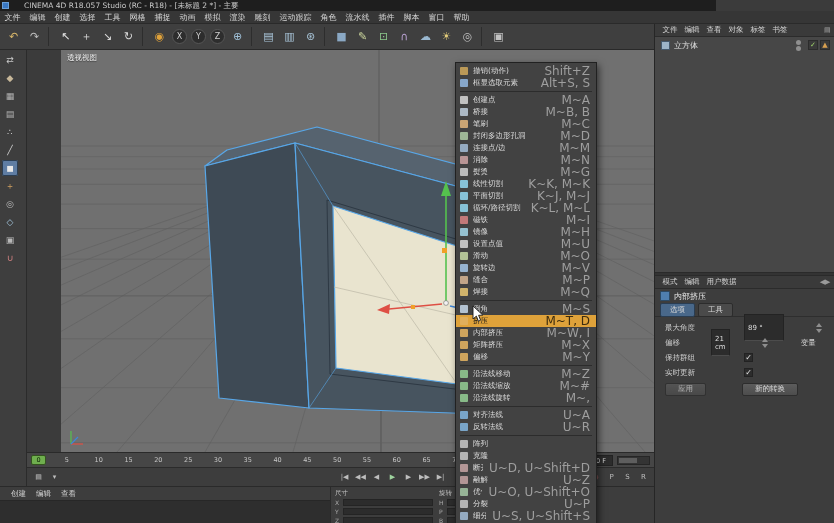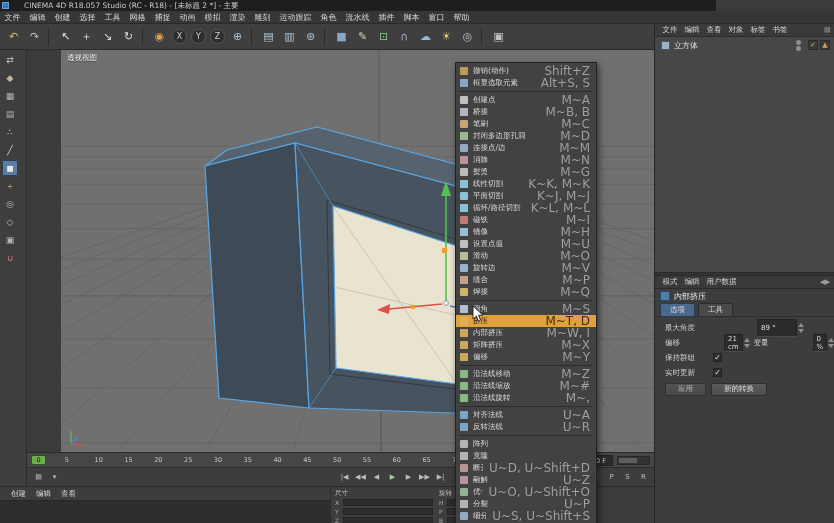--- a/index.html
+++ b/index.html
@@ -81,25 +81,25 @@
           display:flex;align-items:center;justify-content:center;}
   .splitter{height:4px;background:#333;border-top:1px solid #2a2a2a;border-bottom:1px solid #2a2a2a;}
   .am-title{height:14px;display:flex;align-items:center;padding-left:5px;font-size:8px;color:#e6e6e6;background:#3d3d3d;}
   .tool-ic{width:10px;height:10px;background:#4f7fb0;border:1px solid #2c4references;border:1px solid #2c4a66;margin-right:4px;border-radius:1px;}
   .am-tabs{height:14px;display:flex;align-items:center;padding-left:5px;background:#3d3d3d;border-bottom:1px solid #2e2e2e;}
   .am-tab{font-size:7.5px;color:#d6d6d6;background:#4a4a4a;border:1px solid #2c2c2c;border-radius:2px;
           padding:1px 9px;margin-right:3px;}
   .am-tab.active{background:#49688a;border-color:#2a3d52;}
   .am-body{padding:3px 4px;}
   .am-sec{font-size:7.5px;color:#d6d6d6;border-bottom:1px solid #2e2e2e;padding:2px 0 1px 2px;margin-bottom:2px;}
-  .am-row{display:flex;align-items:center;height:15px;padding-left:6px;font-size:7.5px;color:#cfcfcf;}
+  .am-row{display:flex;align-items:center;height:15px;padding-left:6px;font-size:7.5px;color:#cfcfcf;gap:31px;}
   .am-label{width:48px;white-space:nowrap;}
   .am-label2{width:44px;margin-left:8px;white-space:nowrap;}
-  .fld{height:18px;background:#2c2c2c;border:1px solid #232323;border-bottom-color:#4c4c4c;color:#dedede;
-       font-size:7px;display:flex;align-items:center;padding:0 3px;margin-left:44px;}
+  .fld{height:27px;background:#2c2c2c;border:1px solid #232323;border-bottom-color:#4c4c4c;color:#dedede;
+       font-size:7px;display:flex;align-items:center;padding:0 3px;}
   .spin{display:inline-block;width:7px;height:10px;position:relative;margin-left:1px;}
   .spin::before,.spin::after{content:"";position:absolute;left:0;border-left:3.5px solid transparent;border-right:3.5px solid transparent;}
   .spin::before{top:0;border-bottom:4px solid #8e8e8e;}
   .spin::after{bottom:0;border-top:4px solid #8e8e8e;}
   .cb{width:9px;height:9px;background:#2c2c2c;border:1px solid #222;color:#e4e4e4;font-size:8px;line-height:8px;
       text-align:center;}
   .am-btn{height:13px;background:linear-gradient(#5c5c5c,#4d4d4d);border:1px solid #2d2d2d;border-radius:2px;
           color:#dadada;font-size:7.5px;display:flex;align-items:center;padding:0 12px;margin-right:5px;}
 
   

